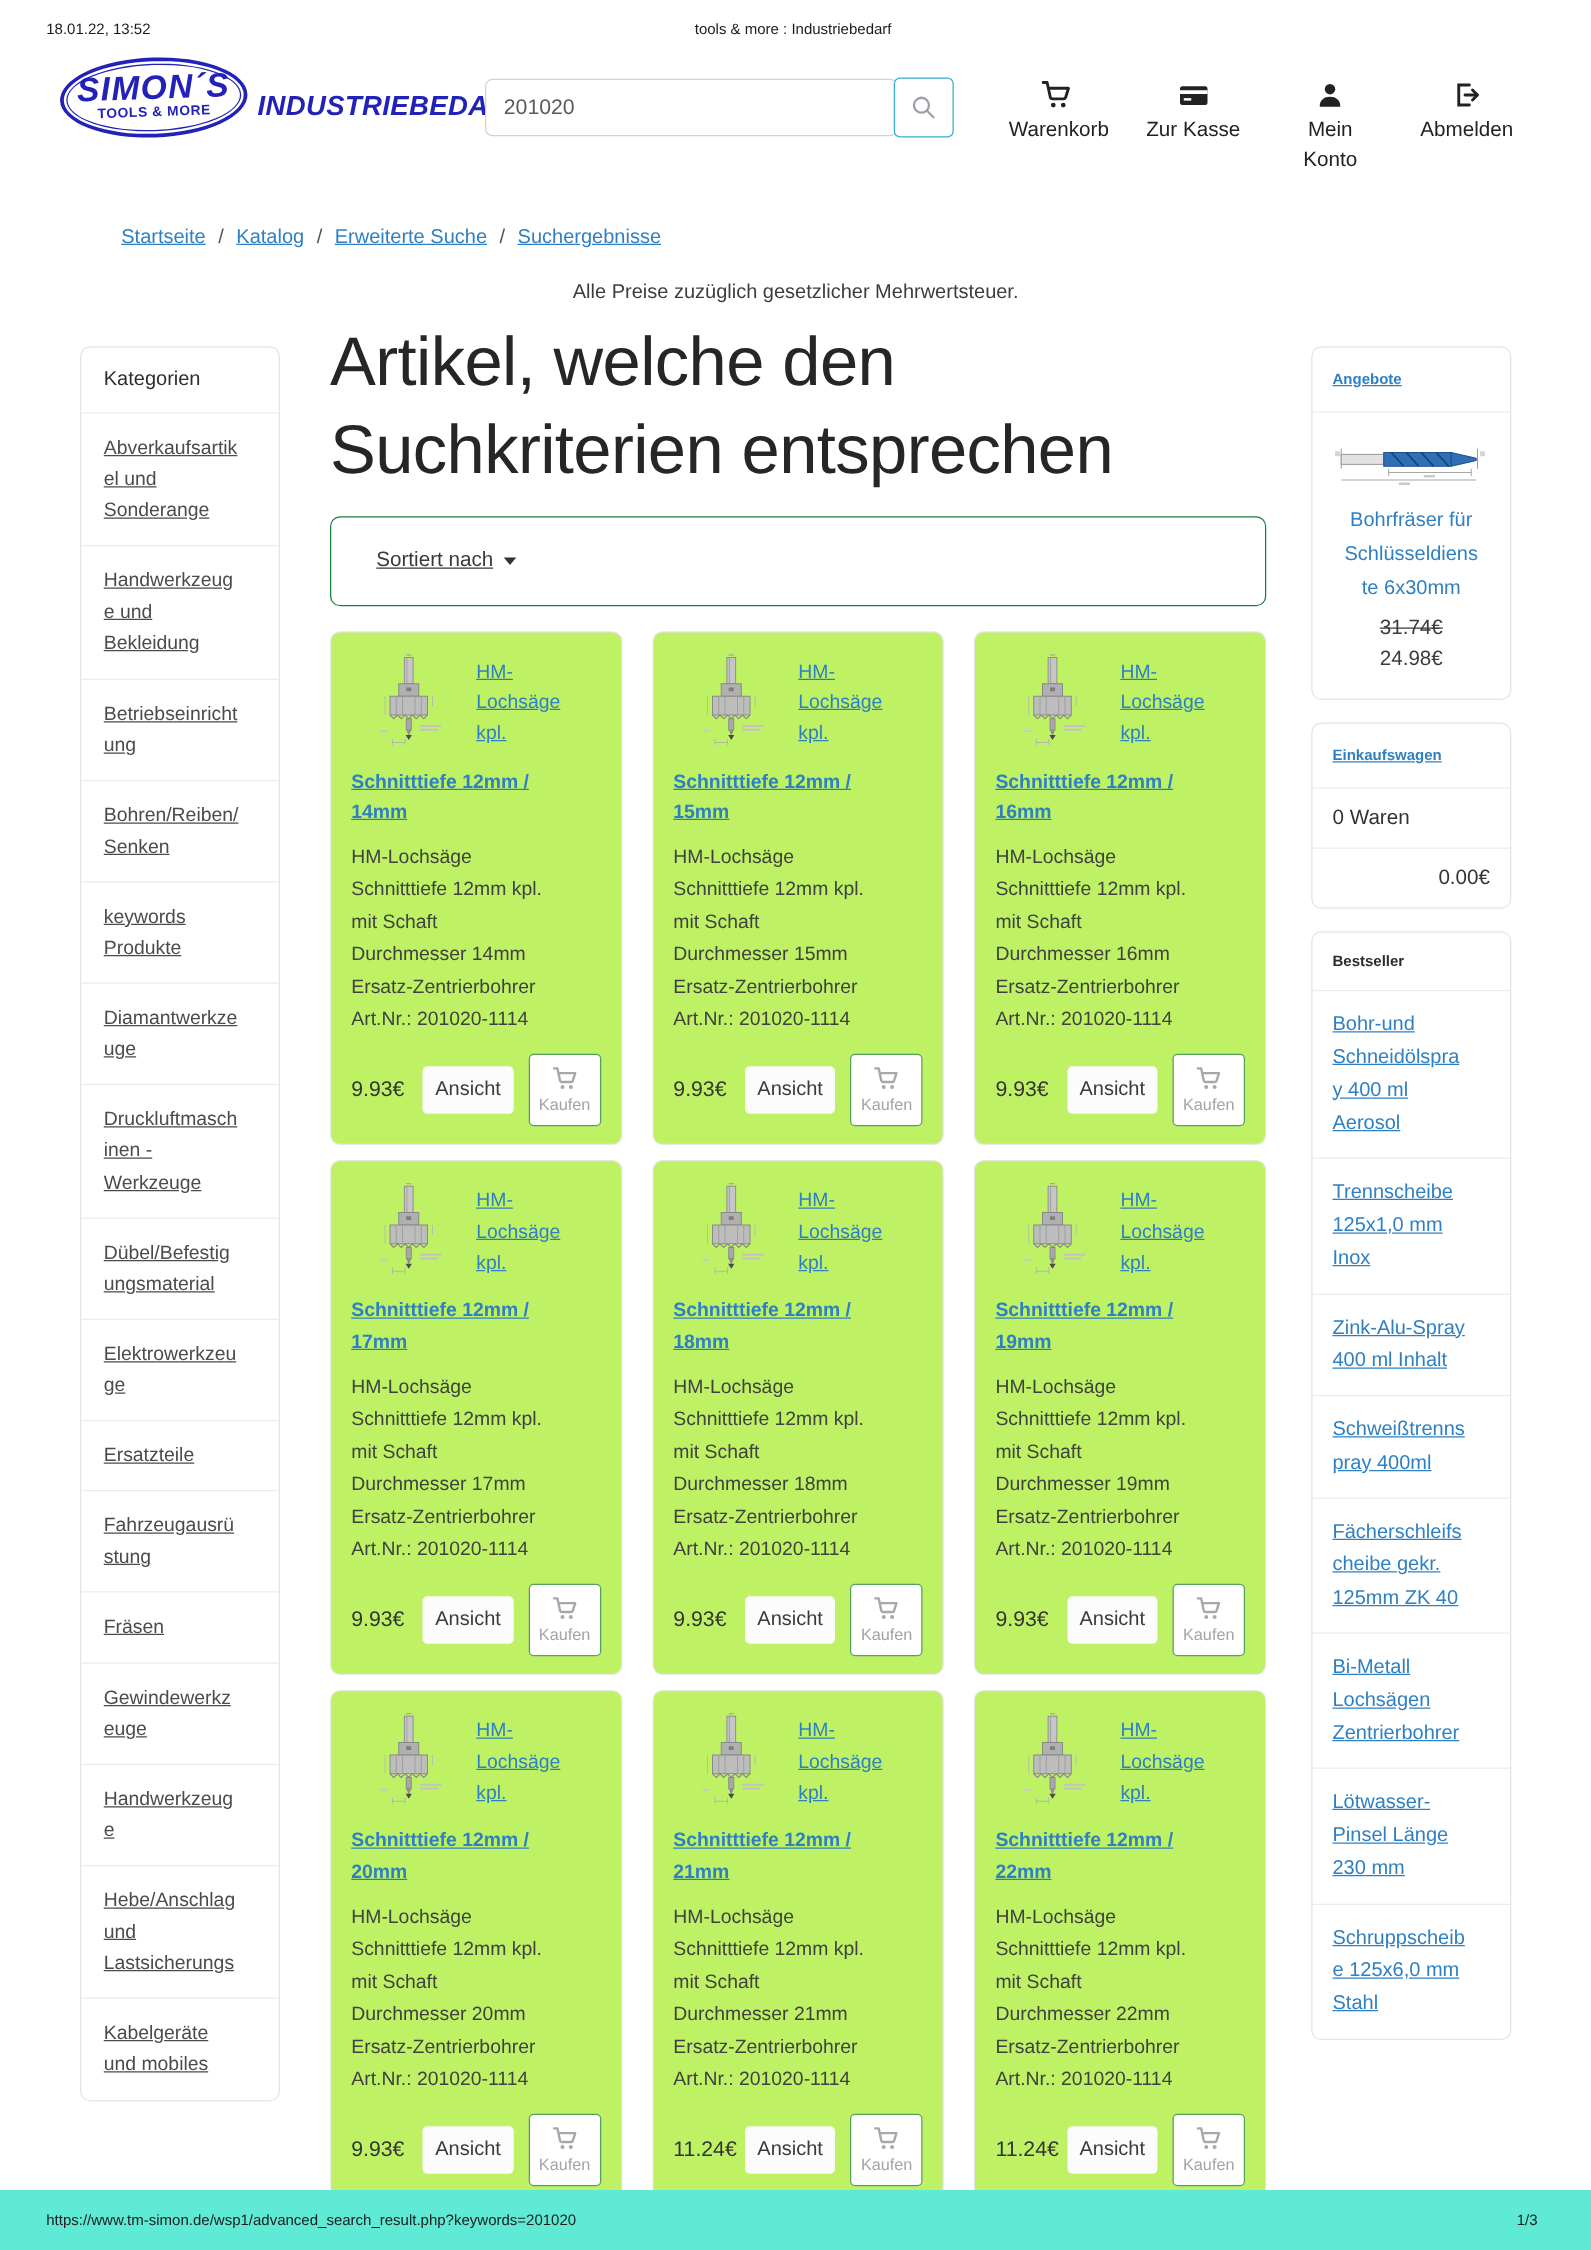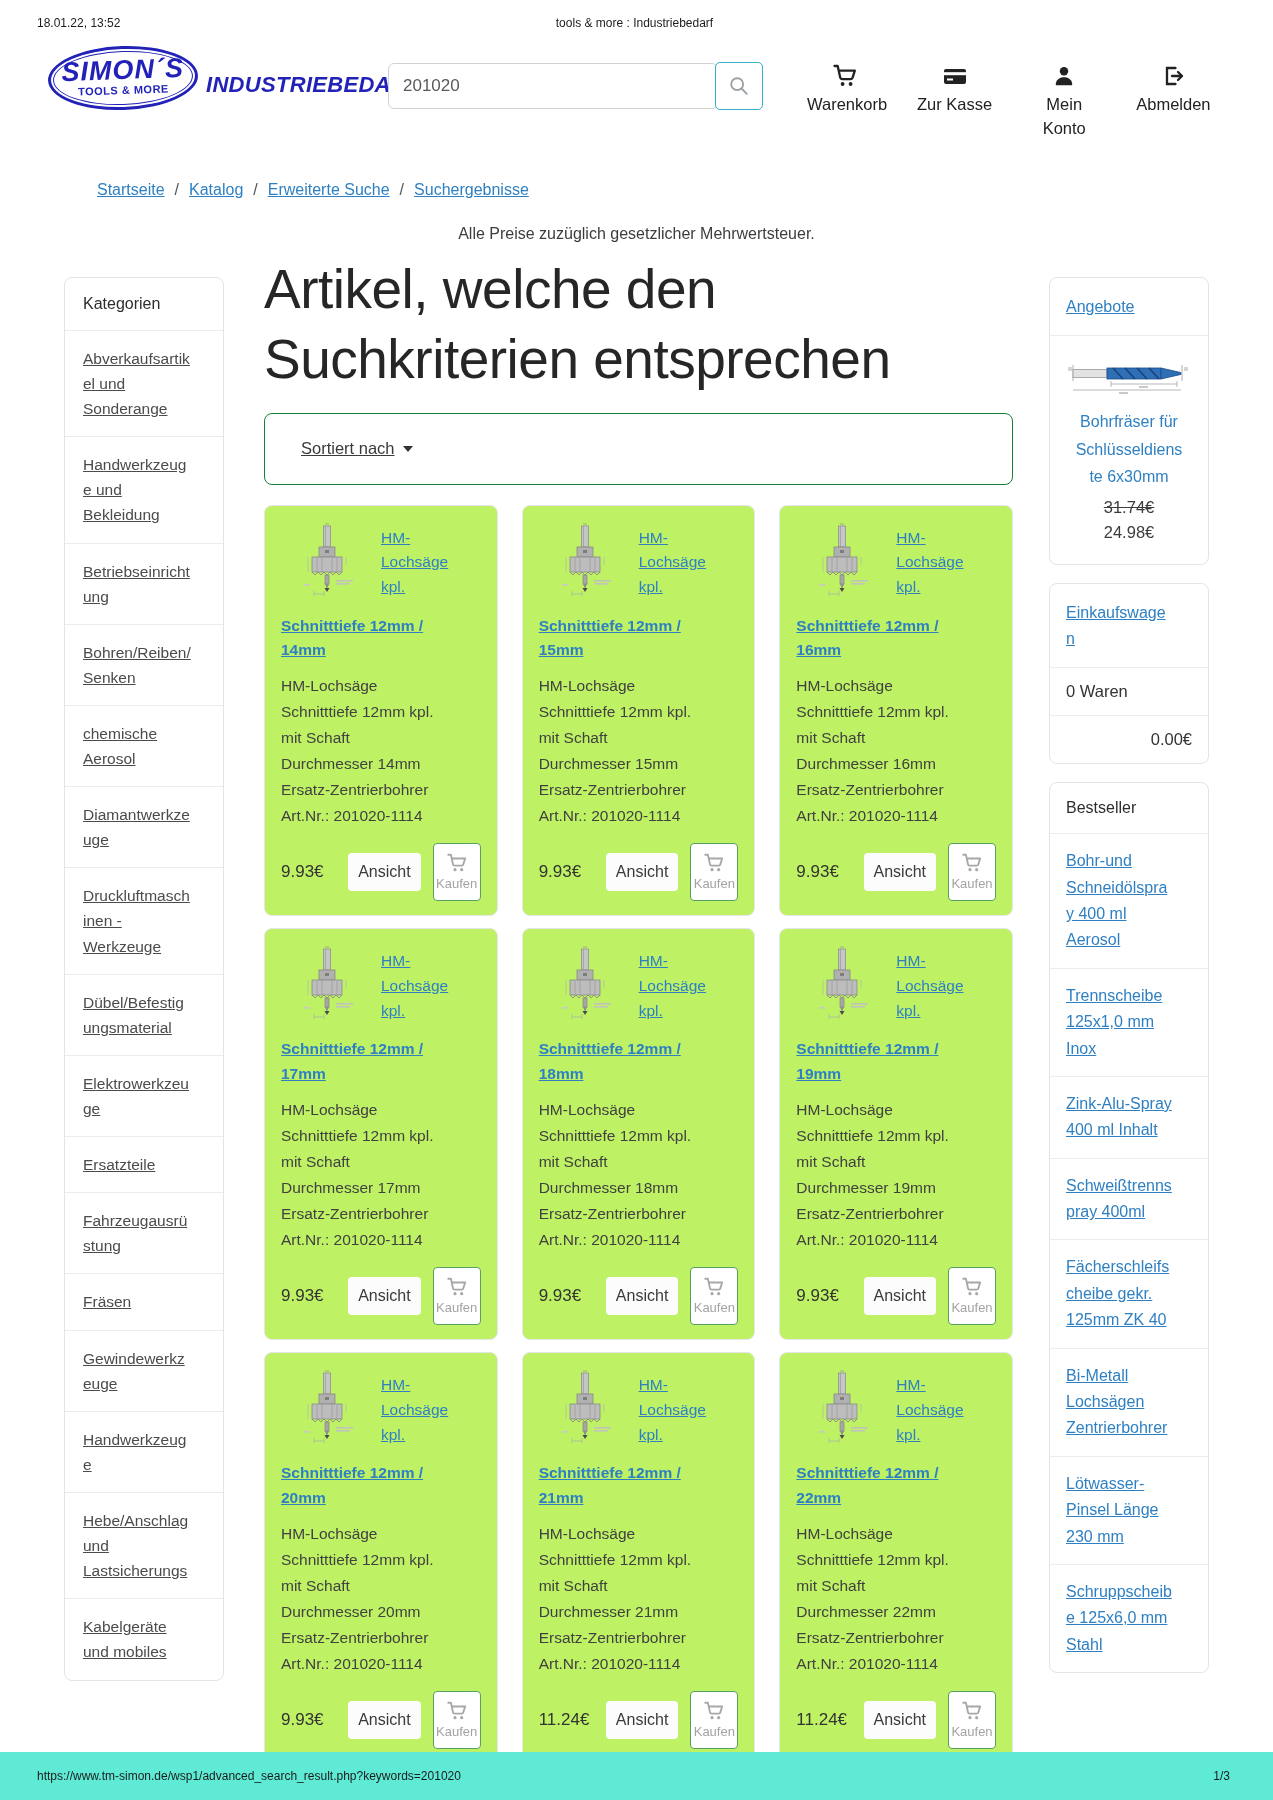--- a/index.html
+++ b/index.html
@@ -82,28 +82,28 @@
   }
   .card-subtitle {
     display:block; font-size:15.5px; font-weight:bold; color:#2f80c3; text-decoration:underline;
     line-height:1.6; white-space:pre-line; margin:6px 0 10px 0;
   }
   .card-desc { font-size:15.5px; color:#414141; line-height:1.68; white-space:pre-line; }
   .card-footer { display:flex; align-items:center; margin-top:14px; }
   .price { font-size:17px; color:#333; flex:none; }
   .view-btn { margin-left:auto; margin-right:12px; font-size:16px; color:#3a3a3a; padding:10px 10px; border-radius:4px; background:#fcfcfc; }
   .buy-btn {
-    width:48px; height:58px; flex:none; border:1px solid #57a15f; border-radius:4px; background:#fff;
+    width:58px; height:58px; flex:none; border:1px solid #57a15f; border-radius:4px; background:#fff;
     display:flex; flex-direction:column; align-items:center; justify-content:center; gap:3px; cursor:pointer;
   }
   .buy-label { font-size:13px; color:#a3a3a3; font-family:inherit; }
 
   
   .rbox { border:1px solid #e4e4e4; border-radius:8px; margin-bottom:18px; background:#fff; }
-  .rbox-header { padding:16px; font-size:16px; color:#2d2d2d; }
+  .rbox-header { padding:16px; font-size:12px; color:#2d2d2d;font-weight:bold; }
   .rbox-header a { color:#2f80c3; text-decoration:underline; display:inline-block; max-width:105px; overflow-wrap:anywhere; word-break:break-word; line-height:1.6; }
   .rbox-section { border-top:1px solid #ececec; padding:14px 16px; }
   .offer-body { text-align:center; }
   .offer-image { margin:6px 0 8px 0; cursor:pointer; }
   .offer-name {
     display:inline-block; font-size:16px; line-height:1.7; color:#2f80c3; 
     max-width:110px; overflow-wrap:anywhere; word-break:break-word;
   }
   .offer-old { font-size:16.5px; color:#3c3c3c; text-decoration:line-through; margin-top:8px; }
   .offer-new { font-size:16.5px; color:#3c3c3c; margin-top:6px; padding-bottom:8px; }
@@ -258,21 +258,21 @@
 
       <div class="sidebar-item">
         <a>Betriebseinrichtung</a>
       </div>
 
       <div class="sidebar-item">
         <a>Bohren/Reiben/Senken</a>
       </div>
 
       <div class="sidebar-item">
-        <a>chemische Aerosol</a>
+        <a>keywords Produkte</a>
       </div>
 
       <div class="sidebar-item">
         <a>Diamantwerkzeuge</a>
       </div>
 
       <div class="sidebar-item">
         <a>Druckluftmaschinen - Werkzeuge</a>
       </div>
 

